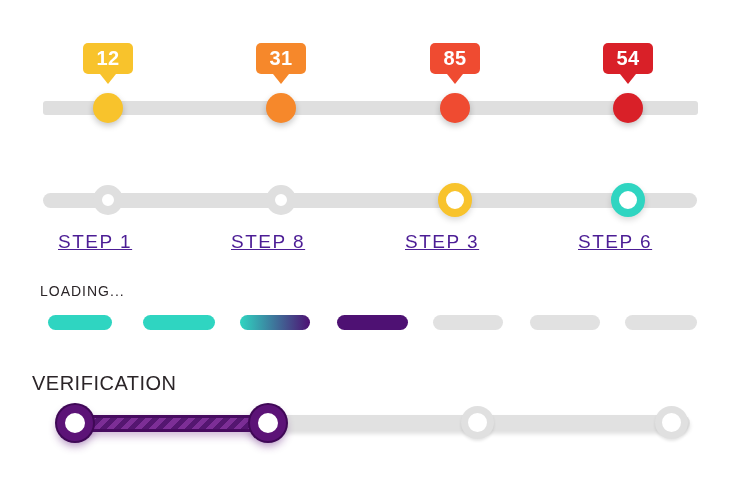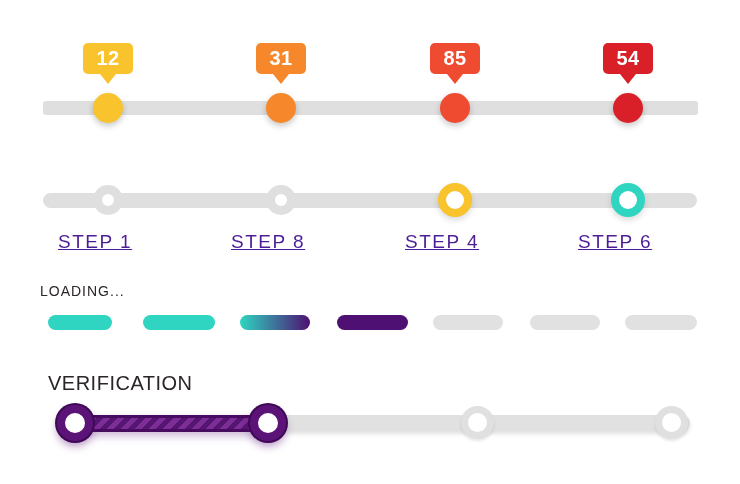--- a/index.html
+++ b/index.html
@@ -92,38 +92,38 @@
   <div>
     <div class="track" style="left:43px;top:193px;width:654px;height:15px;border-radius:8px;"></div>
 
     <div class="node donut" style="left:93px"></div>
     <div class="node donut" style="left:266px"></div>
     <div class="node ring ring-yellow" style="left:438px"></div>
     <div class="node ring ring-teal" style="left:611px"></div>
 
     <div class="step-label" style="left:58px">STEP 1</div>
     <div class="step-label" style="left:231px">STEP 8</div>
-    <div class="step-label" style="left:405px">STEP 4</div>
+    <div class="step-label" style="left:405px">STEP 3</div>
     <div class="step-label" style="left:578px">STEP 6</div>
   </div>
 
   <div>
     <div class="section-label" style="left:40px;top:283px;font-size:14px;letter-spacing:1px;">LOADING...</div>
 
     <div class="pill seg-teal" style="left:48px;width:64px"></div>
     <div class="pill seg-teal" style="left:143px;width:72px"></div>
     <div class="pill seg-grad" style="left:240px;width:70px"></div>
     <div class="pill seg-purple" style="left:337px;width:71px"></div>
     <div class="pill seg-gray" style="left:433px;width:70px"></div>
     <div class="pill seg-gray" style="left:530px;width:70px"></div>
     <div class="pill seg-gray" style="left:625px;width:72px"></div>
   </div>
 
   <div>
-    <div class="section-label" style="left:48px;top:372px;font-size:20px;letter-spacing:.5px;">VERIFICATION</div>
+    <div class="section-label" style="left:32px;top:372px;font-size:20px;letter-spacing:.5px;">VERIFICATION</div>
 
     <div class="track v-track"></div>
     <div class="hatch"></div>
 
     <div class="node v-node-done" style="left:57px"></div>
     <div class="node v-node-done" style="left:250px"></div>
     <div class="node v-node-pending" style="left:461px"></div>
     <div class="node v-node-pending" style="left:655px"></div>
   </div>
 

